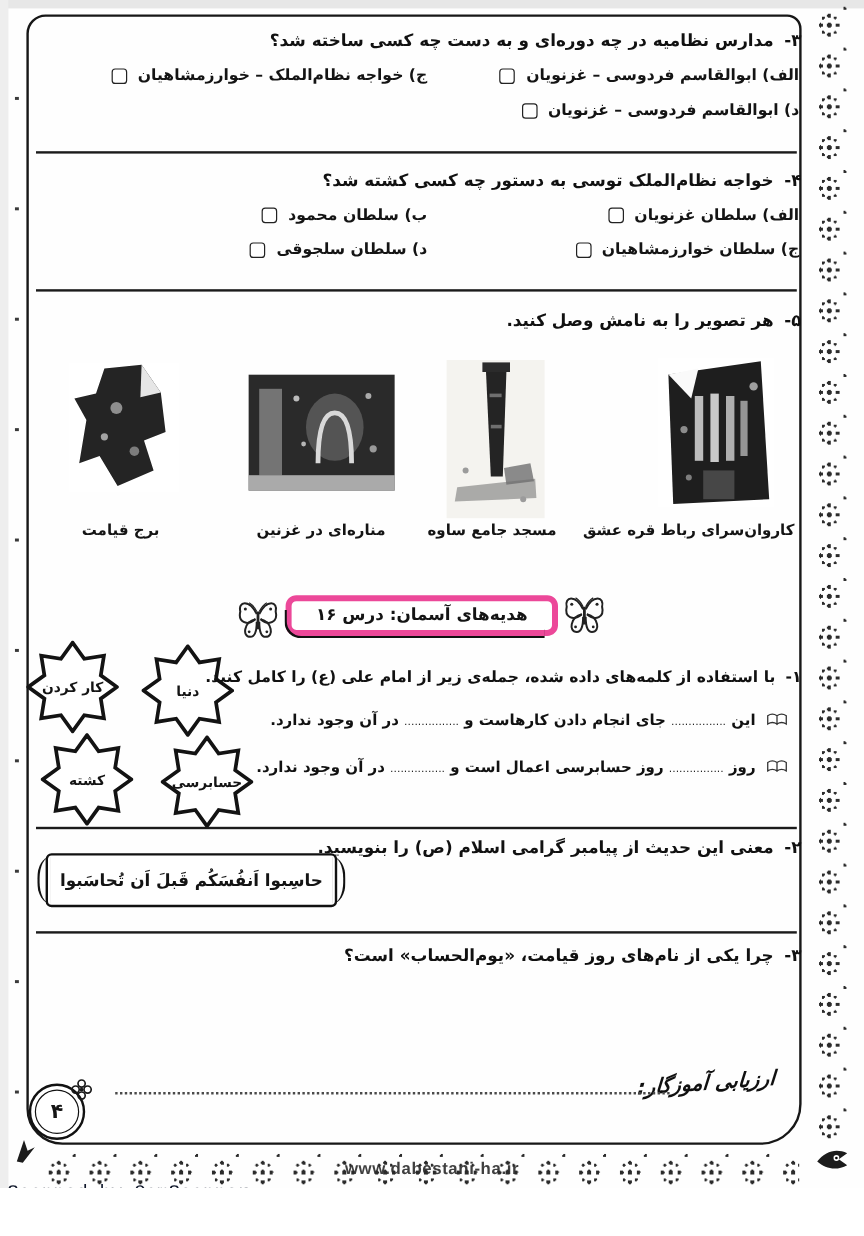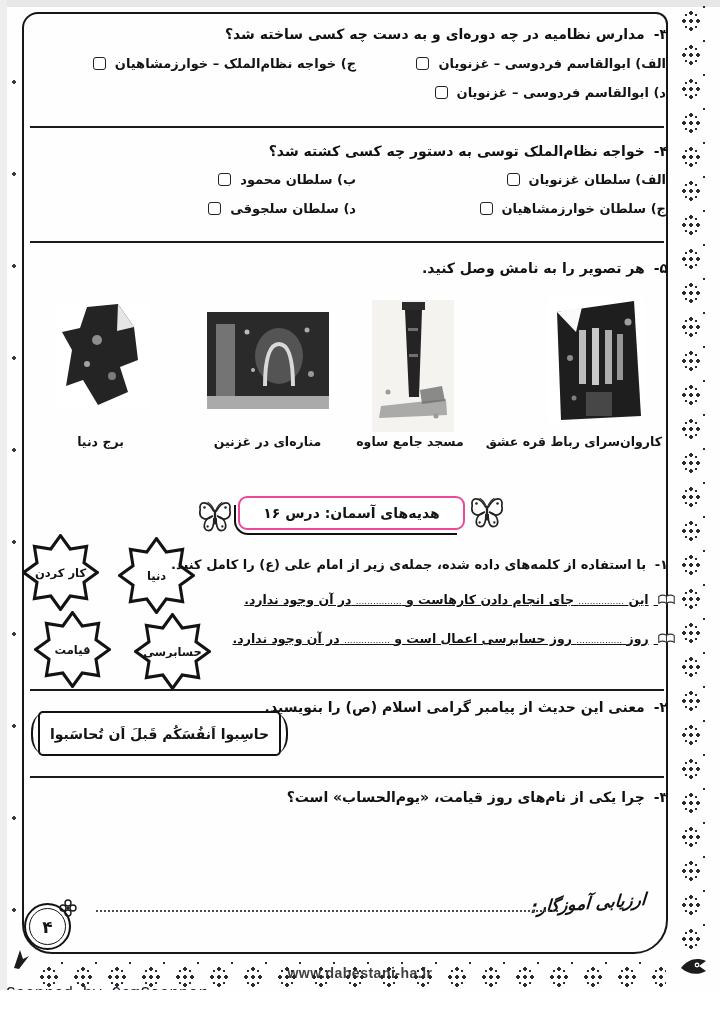--- a/index.html
+++ b/index.html
@@ -63,43 +63,43 @@
   
   .fig-img { position:absolute; }
   .fig-cap {
     position:absolute; top:434px; direction:rtl; text-align:center;
     font-weight:bold; font-size:12.5px; white-space:nowrap;
   }
 
   
   .banner {
     position:absolute; left:238px; top:496px; width:227px; height:34px;
-    border:2px solid #ec4899; border-radius:9px; background:#fff;
+    border:5px solid #ec4899; border-radius:9px; background:#fff;
     display:flex; align-items:center; justify-content:center;
     direction:rtl; font-weight:bold; font-size:14px;
   }
   .banner::after {
     content:""; position:absolute; left:-6px; right:6px; top:7px; bottom:-7px;
     border:2px solid #111; border-top:none; border-right:none;
     border-radius:0 0 0 14px; pointer-events:none;
   }
   .butterfly { position:absolute; }
 
   
   .star { position:absolute; width:77px; height:77px; }
   .star svg { position:absolute; inset:0; }
   .star-word {
     position:absolute; inset:0; display:flex; align-items:center; justify-content:center;
     font-weight:bold; font-size:11.5px; direction:rtl;
   }
 
   
   .fill-line {
-    position:absolute; right:45px; direction:rtl; text-align:center;
-    font-weight:bold; font-size:12.5px; white-space:nowrap; color:#111;text-decoration:underline;
+    position:absolute; right:64px; direction:rtl; text-align:center;
+    font-weight:bold; font-size:12.5px; white-space:nowrap; color:#111;
   }
   .fill-line .book { margin-inline-end:5px; vertical-align:-2px; }
   .dots { font-size:9px; letter-spacing:.6px; color:#222; font-weight:normal; }
 
   
   .hadith {
     position:absolute; left:38px; top:711px; width:243px; height:45px;
     border:2px solid #111; border-radius:5px; background:#fff;
     display:flex; align-items:center; justify-content:center;
     direction:rtl; font-weight:bold; font-size:14px;
@@ -256,21 +256,21 @@
       <path d="M61,2 L77,25 L60,29 Z" fill="#e6e6e6"></path>
       <circle cx="40" cy="38" r="5" fill="#8e8e8e"></circle>
       <circle cx="55" cy="74" r="4" fill="#7c7c7c"></circle>
       <circle cx="30" cy="62" r="3" fill="#a2a2a2"></circle>
     </svg>
   </div>
 
   <div class="fig-cap" style="left:532px;width:130px">کاروان‌سرای رباط قره عشق</div>
   <div class="fig-cap" style="left:355px;width:110px">مسجد جامع ساوه</div>
   <div class="fig-cap" style="left:205px;width:125px">مناره‌ای در غزنین</div>
-  <div class="fig-cap" style="left:48px;width:105px">برج دنیا</div>
+  <div class="fig-cap" style="left:48px;width:105px">برج قیامت</div>
 
   <div class="butterfly" style="left:196px;top:497px">
     <svg width="38" height="40" viewBox="0 0 34 38">
       <g fill="none" stroke="#222" stroke-width="1.6">
         <path d="M16,14 C10,2 1,4 3,12 C1,20 8,24 15,18"></path>
         <path d="M15,18 C6,20 4,32 11,32 C16,32 16,24 16,20"></path>
         <path d="M18,14 C24,2 33,4 31,12 C33,20 26,24 19,18"></path>
         <path d="M19,18 C28,20 30,32 23,32 C18,32 18,24 18,20"></path>
         <path d="M17,12 L17,26" stroke-width="2.2"></path>
         <path d="M16,12 C14,8 12,6 10,5 M18,12 C20,8 22,6 24,5" stroke-width="1"></path>
@@ -310,21 +310,21 @@
   <div class="star" style="left:118px;top:537px">
     <svg width="77" height="77" viewBox="0 0 100 100">
       <polygon points="50,2 62.6,19.5 83.9,16.1 80.5,37.4 98,50 80.5,62.6 83.9,83.9 62.6,80.5 50,98 37.4,80.5 16.1,83.9 19.5,62.6 2,50 19.5,37.4 16.1,16.1 37.4,19.5" fill="#fff" stroke="#131313" stroke-width="4"></polygon>
     </svg>
     <span class="star-word">دنیا</span>
   </div>
   <div class="star" style="left:34px;top:611px">
     <svg width="77" height="77" viewBox="0 0 100 100">
       <polygon points="50,2 62.6,19.5 83.9,16.1 80.5,37.4 98,50 80.5,62.6 83.9,83.9 62.6,80.5 50,98 37.4,80.5 16.1,83.9 19.5,62.6 2,50 19.5,37.4 16.1,16.1 37.4,19.5" fill="#fff" stroke="#131313" stroke-width="4"></polygon>
     </svg>
-    <span class="star-word">قیامت</span>
+    <span class="star-word">کشته</span>
   </div>
   <div class="star" style="left:134px;top:613px">
     <svg width="77" height="77" viewBox="0 0 100 100">
       <polygon points="50,2 62.6,19.5 83.9,16.1 80.5,37.4 98,50 80.5,62.6 83.9,83.9 62.6,80.5 50,98 37.4,80.5 16.1,83.9 19.5,62.6 2,50 19.5,37.4 16.1,16.1 37.4,19.5" fill="#fff" stroke="#131313" stroke-width="4"></polygon>
     </svg>
     <span class="star-word">حسابرسی</span>
   </div>
 
   <div class="qtitle" style="top:557px;font-size:13px">
     <span class="qnum">۱-</span>

